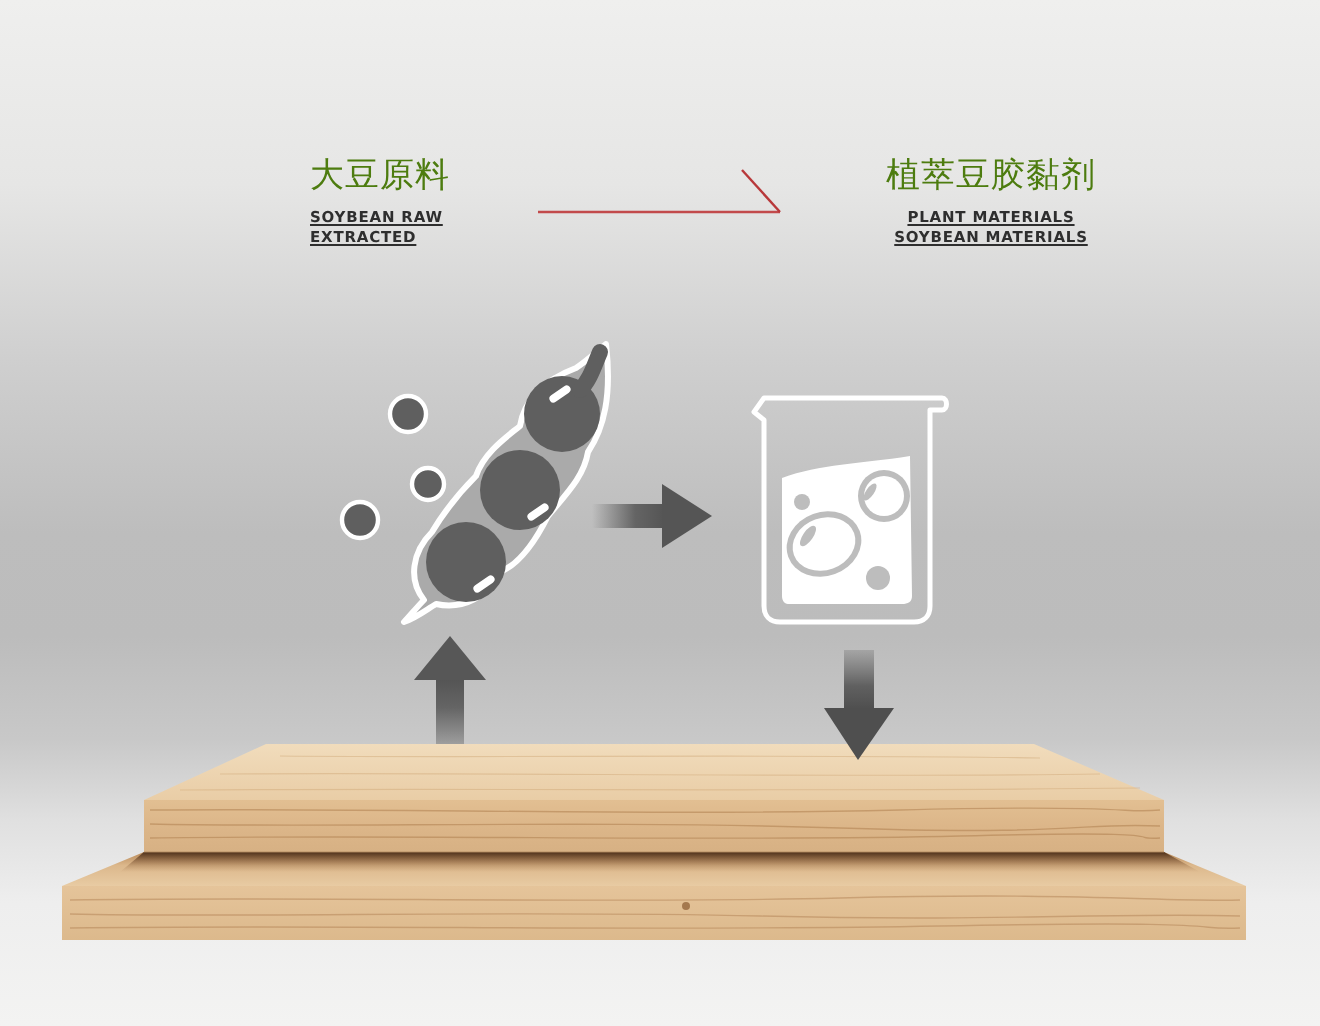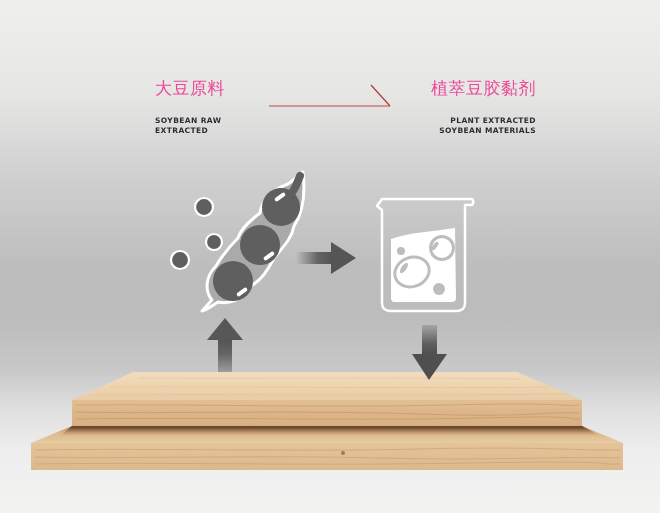--- a/index.html
+++ b/index.html
@@ -2,41 +2,41 @@
 <html><head>
 <meta charset="utf-8">
 <style>
   html, body { margin: 0; padding: 0; }
   body {
     width: 660px; height: 513px; overflow: hidden; position: relative;
     font-family: "DejaVu Sans", sans-serif;
     background: linear-gradient(to bottom, #efefee 0%, #e6e6e5 18%, #cfcfcf 35%, #bdbdbd 52%, #bcbcbc 62%, #c8c8c8 72%, #e0e0e0 80%, #eeeeee 88%, #f3f3f2 100%);
   }
   .label { position: absolute; color: #2b2b2b; }
-  .label .cn { font-size: 17px; font-weight: normal; letter-spacing: 0.5px; line-height: 20px; color: #ec4899; }
-  .label .en { font-size: 7.5px; font-weight: bold; letter-spacing: 0.4px; line-height: 10px; margin-top: 18px; color: #2e2e2e; }
+  .label .cn { font-size: 17px; font-weight: normal; letter-spacing: 0.5px; line-height: 20px; color: #4d7c0f; }
+  .label .en { font-size: 7.5px; font-weight: bold; letter-spacing: 0.4px; line-height: 10px; margin-top: 6px; color: #2e2e2e; text-decoration: underline; }
   #label-left { left: 155px; top: 78px; text-align: left; }
-  #label-right { right: 124px; top: 78px; text-align: right; }
+  #label-right { right: 112px; top: 78px; text-align: center; }
   svg.layer { position: absolute; left: 0; top: 0; }
 </style>
 </head>
 <body>
 
 <div class="label" id="label-left">
   <div class="cn">大豆原料</div>
   <div class="en">
     <div>SOYBEAN RAW</div>
     <div>EXTRACTED</div>
   </div>
 </div>
 
 <div class="label" id="label-right">
   <div class="cn">植萃豆胶黏剂</div>
   <div class="en">
-    <div>PLANT EXTRACTED</div>
+    <div>PLANT MATERIALS</div>
     <div>SOYBEAN MATERIALS</div>
   </div>
 </div>
 
 <svg class="layer" width="660" height="513" viewBox="0 0 660 513">
   <defs>
     <linearGradient id="fadeR" x1="0" y1="0" x2="1" y2="0">
       <stop offset="0" stop-color="#5a5a5a" stop-opacity="0"></stop>
       <stop offset="0.6" stop-color="#5a5a5a" stop-opacity="0.9"></stop>
       <stop offset="1" stop-color="#555" stop-opacity="1"></stop>

